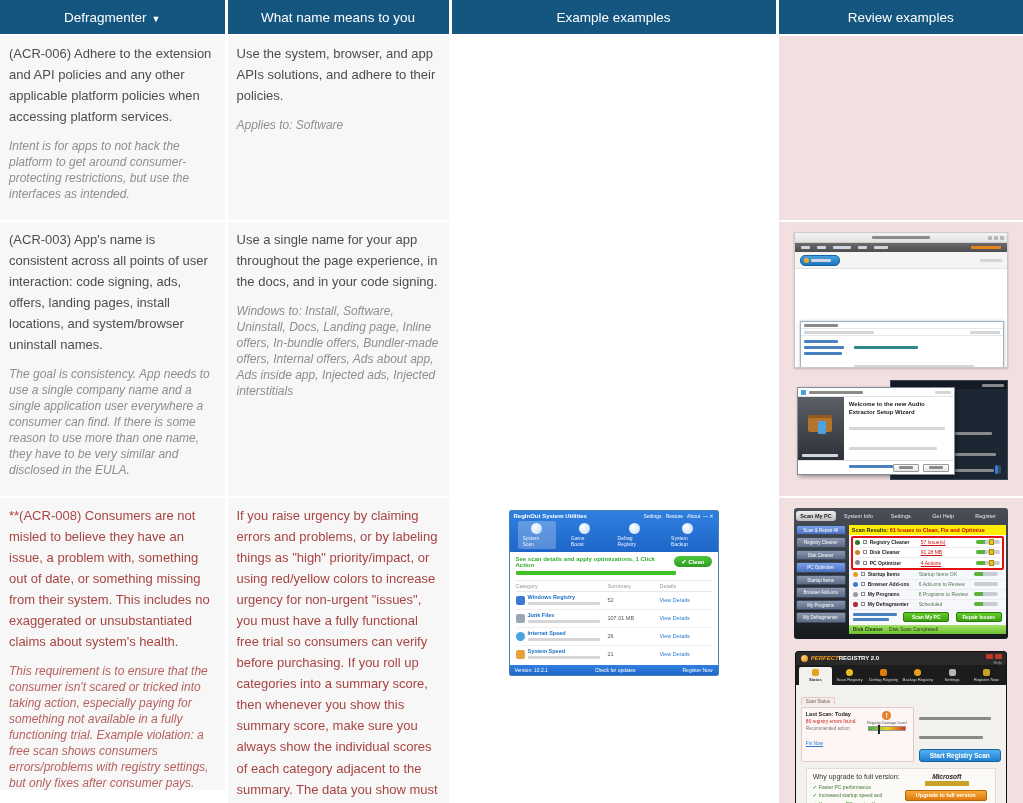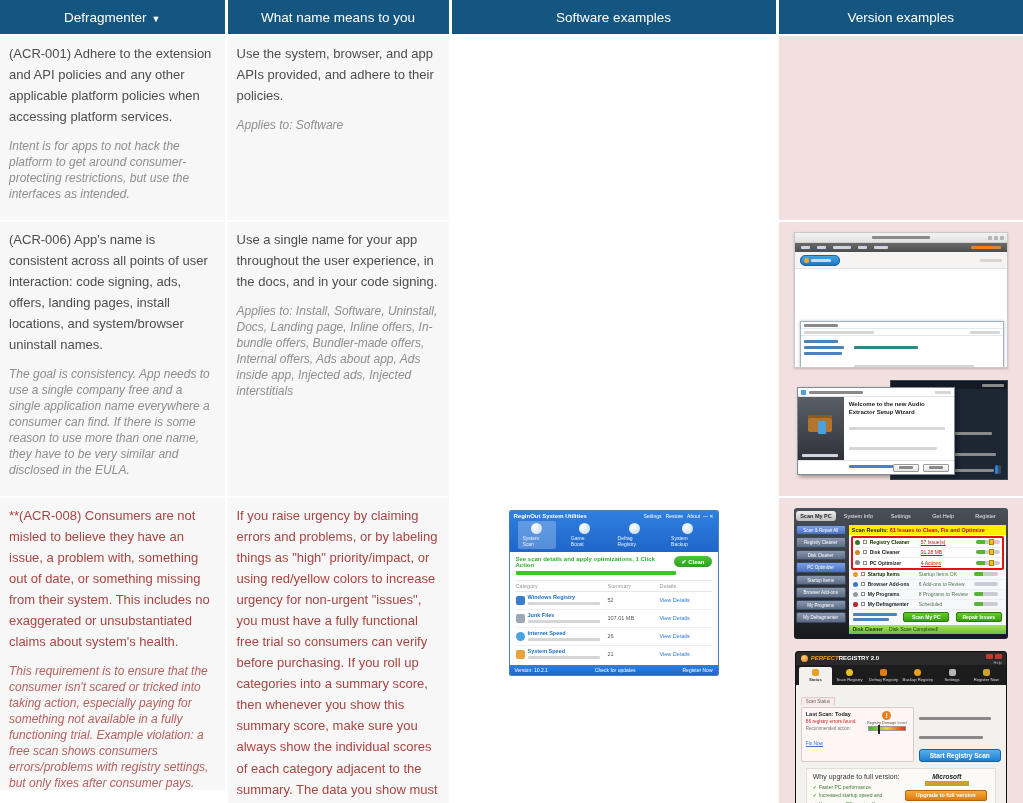--- a/index.html
+++ b/index.html
@@ -166,47 +166,47 @@
         <col style="width:224px">
         <col style="width:327px">
         <col style="width:246px">
   </colgroup>
   <thead>
     <tr>
       <th>
         <span>Defragmenter</span><span class="sort-arrow">▼</span>
       </th>
       <th><span>What name means to you</span></th>
-      <th><span>Software examples</span></th>
-      <th><span>Version examples</span></th>
+      <th><span>Example examples</span></th>
+      <th><span>Review examples</span></th>
     </tr>
   </thead>
   <tbody>
 
     <tr class="r1">
       <td class="c-req">
-        <p class="body-text">(ACR-001) Adhere to the extension and API policies and any other applicable platform policies when accessing platform services.</p>
+        <p class="body-text">(ACR-006) Adhere to the extension and API policies and any other applicable platform policies when accessing platform services.</p>
         <p class="note">Intent is for apps to not hack the platform to get around consumer-protecting restrictions, but use the interfaces as intended.</p>
       </td>
       <td class="c-mean">
-        <p class="body-text">Use the system, browser, and app APIs provided, and adhere to their policies.</p>
+        <p class="body-text">Use the system, browser, and app APIs solutions, and adhere to their policies.</p>
         <p class="note">Applies to: Software</p>
       </td>
       <td class="c-pass"></td>
       <td class="c-fail"></td>
     </tr>
 
     <tr class="r2">
       <td class="c-req">
-        <p class="body-text">(ACR-006) App's name is consistent across all points of user interaction: code signing, ads, offers, landing pages, install locations, and system/browser uninstall names.</p>
-        <p class="note">The goal is consistency. App needs to use a single company free and a single application name everywhere a consumer can find. If there is some reason to use more than one name, they have to be very similar and disclosed in the EULA.</p>
+        <p class="body-text">(ACR-003) App's name is consistent across all points of user interaction: code signing, ads, offers, landing pages, install locations, and system/browser uninstall names.</p>
+        <p class="note">The goal is consistency. App needs to use a single company name and a single application user everywhere a consumer can find. If there is some reason to use more than one name, they have to be very similar and disclosed in the EULA.</p>
       </td>
       <td class="c-mean">
-        <p class="body-text">Use a single name for your app throughout the user experience, in the docs, and in your code signing.</p>
-        <p class="note">Applies to: Install, Software, Uninstall, Docs, Landing page, Inline offers, In-bundle offers, Bundler-made offers, Internal offers, Ads about app, Ads inside app, Injected ads, Injected interstitials</p>
+        <p class="body-text">Use a single name for your app throughout the page experience, in the docs, and in your code signing.</p>
+        <p class="note">Windows to: Install, Software, Uninstall, Docs, Landing page, Inline offers, In-bundle offers, Bundler-made offers, Internal offers, Ads about app, Ads inside app, Injected ads, Injected interstitials</p>
       </td>
       <td class="c-pass"></td>
       <td class="c-fail">
 
         <div class="shot sh-dl">
           <div class="dl-title">
             <span class="bar dk" style="width:58px"></span>
             <span class="ctrl">
                   <i></i>
                   <i></i>

